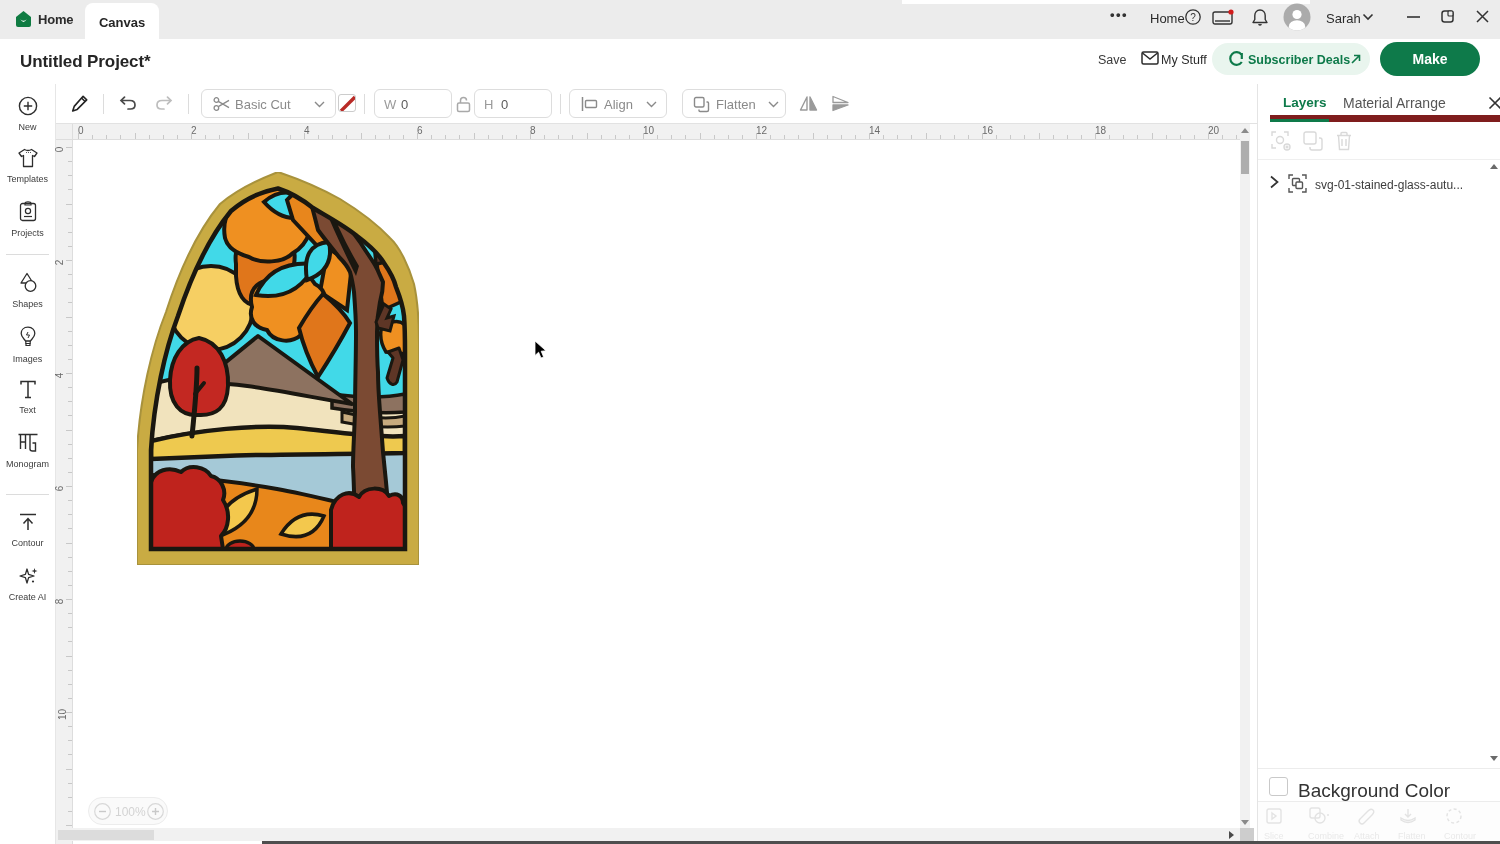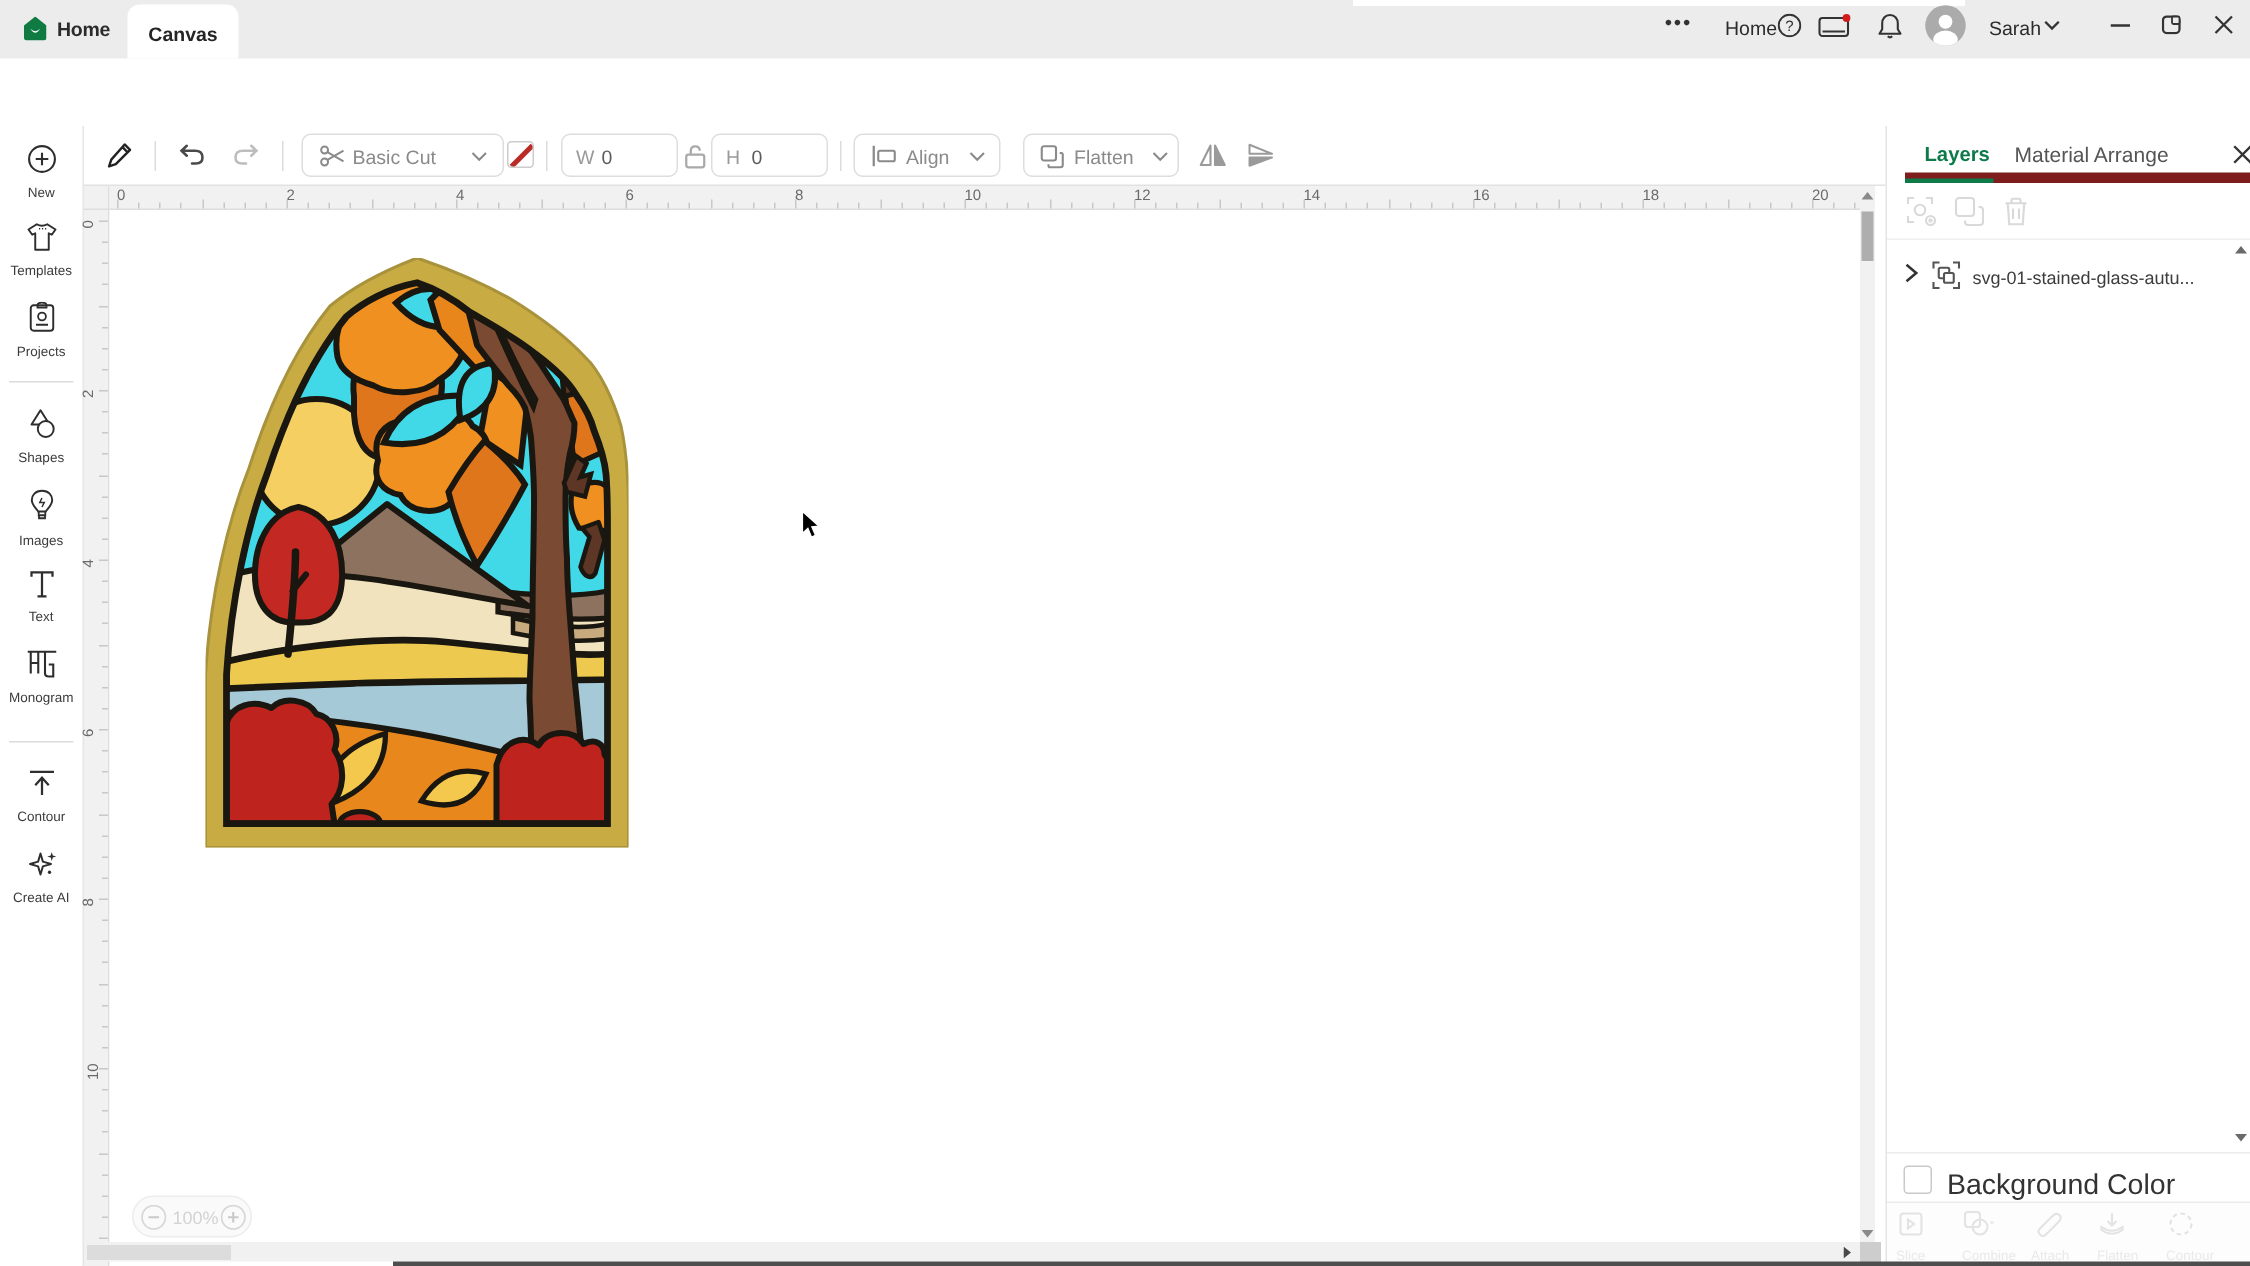--- a/index.html
+++ b/index.html
@@ -110,20 +110,39 @@
       <path d="M0 1 L13 1" stroke="#333" stroke-width="1.6"></path>
     </svg>
   <svg class="abs" style="left:1441px;top:10px" width="13" height="13" viewBox="0 0 13 13">
       <rect x="1" y="1" width="11" height="11" rx="2.5" fill="none" stroke="#333" stroke-width="1.5"></rect>
       <rect x="7" y="1" width="5" height="5" rx="1" fill="#ececec" stroke="#333" stroke-width="1.2"></rect>
     </svg>
   <svg class="abs" style="left:1476px;top:10px" width="13" height="13" viewBox="0 0 13 13">
       <path d="M1 1 L12 12 M12 1 L1 12" stroke="#333" stroke-width="1.5"></path>
     </svg>
 
+  <div id="hdr2">
+    <div id="proj-title">Untitled Project*</div>
+    <div class="tb-txt" style="left:1098px;top:14px;color:#3a3a3a;font-size:12.5px">Save</div>
+    <svg class="abs" style="left:1141px;top:12px" width="18" height="14" viewBox="0 0 18 14">
+        <rect x="1" y="1" width="16" height="12" rx="1.5" fill="none" stroke="#2b2b2b" stroke-width="1.5"></rect>
+        <path d="M1.5 2 L9 8 L16.5 2" fill="none" stroke="#2b2b2b" stroke-width="1.5"></path>
+      </svg>
+    <div class="tb-txt" style="left:1161px;top:14px;color:#2b2b2b;font-size:12.5px">My Stuff</div>
+    <div id="btn-subscriber"></div>
+    <svg class="abs" style="left:1228px;top:11px" width="17" height="17" viewBox="0 0 17 17">
+        <path d="M13.5 4.6 A6.3 6.3 0 1 0 13.8 12" fill="none" stroke="#0e7a4a" stroke-width="2.2"></path>
+        <path d="M13.8 3 L13.8 9" stroke="#0e7a4a" stroke-width="2.2"></path>
+      </svg>
+    <div class="tb-txt" style="left:1248px;top:14px;color:#0e7a4a;font-weight:bold;font-size:12.5px">Subscriber Deals</div>
+    <svg class="abs" style="left:1350px;top:15px" width="11" height="11" viewBox="0 0 11 11">
+        <path d="M2 9 L9 2 M4 1.5 L9.5 1.5 L9.5 7" fill="none" stroke="#0e7a4a" stroke-width="1.6"></path>
+      </svg>
+    <div id="btn-make">Make</div>
+  </div>
 
   <div id="toolbar"></div>
   <svg class="abs" style="left:71px;top:94px" width="18" height="19" viewBox="0 0 18 19">
       <path d="M12.1 2.3 L15.7 5.9 L6.2 15.4 L1.7 16.9 L3.2 12.4 Z M10.8 4.2 L13.8 7.2" fill="none" stroke="#232323" stroke-width="1.6" stroke-linejoin="round"></path>
     </svg>
   <div class="tb-sep" style="left:103px;top:94px"></div>
   <svg class="abs" style="left:119px;top:96px" width="18" height="14" viewBox="0 0 18 14">
       <path d="M5.5 1.2 L2 4.5 L5.5 7.8 M2 4.5 L11 4.5 Q16 4.5 16 9 Q16 13 11.5 13 L9 13" fill="none" stroke="#4a4a4a" stroke-width="1.7" stroke-linecap="round"></path>
     </svg>
   <svg class="abs" style="left:155px;top:96px" width="18" height="14" viewBox="0 0 18 14">

